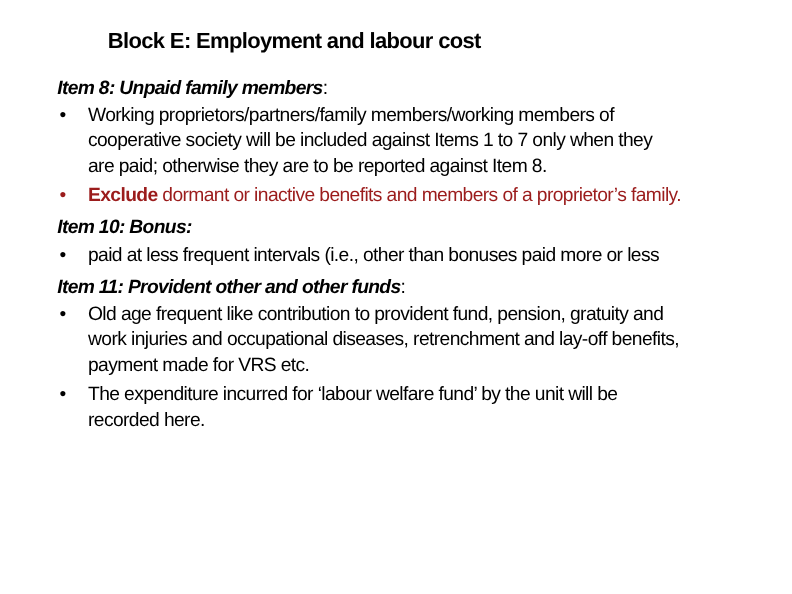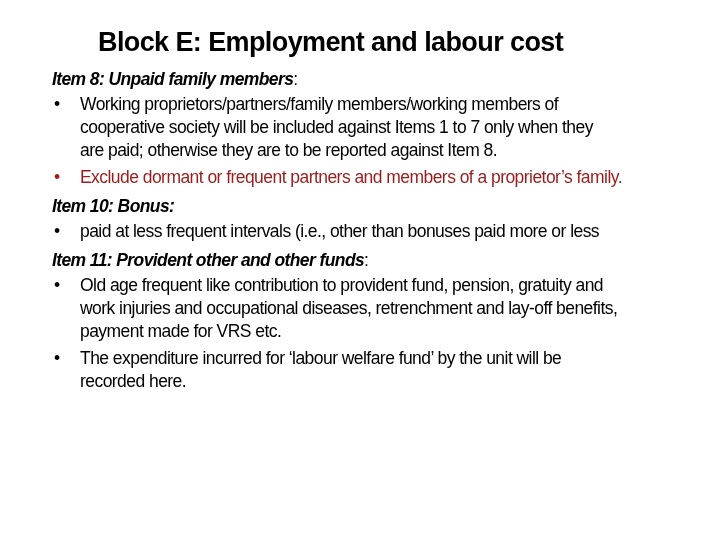--- a/index.html
+++ b/index.html
@@ -2,56 +2,56 @@
 <html><head>
 <meta charset="utf-8">
 <style>
   html, body { margin: 0; padding: 0; }
   body {
     width: 720px; height: 540px; background: #ffffff; overflow: hidden;
     font-family: "Liberation Sans", sans-serif; color: #000000; position: relative;
   }
   .title {
     position: absolute; left: 98px; top: 27px;
-    font-size: 27px; font-weight: bold; letter-spacing: -0.6px; white-space: nowrap;
+    font-size: 20px; font-weight: bold; letter-spacing: -0.6px; white-space: nowrap;
   }
   .content { position: absolute; left: 52px; top: 66px; width: 676px; }
   .heading {
     font-style: italic; font-weight: bold; font-size: 17.5px; letter-spacing: -0.6px;
     line-height: 27px; height: 27px; white-space: nowrap;
   }
   .heading .tail { font-style: normal; font-weight: normal; }
   .bullet {
     position: relative; padding-left: 28px; font-size: 17.5px; line-height: 23px;
     letter-spacing: -0.55px; margin-bottom: 4px;
   }
   .bullet .dot { position: absolute; left: 2px; top: 0; }
   .bullet .line { display: block; white-space: nowrap; }
   .red { color: #9b1c1c; }
-  .bold { font-weight: normal; }
+  .bold { font-weight: bold; }
 </style>
 </head>
 <body>
 
 <div class="title">Block E:  Employment and labour cost</div>
 
 <div class="content">
 
   <div class="heading" style="margin-top:0px;">
     <span>Item 8: Unpaid family members</span><span class="tail">:</span>
   </div>
   <div class="bullet">
     <span class="dot">•</span>
     <span class="line">Working proprietors/partners/family members/working members of</span>
     <span class="line">cooperative society will be included against Items 1 to 7 only when they</span>
     <span class="line">are paid; otherwise they are to be reported against Item 8.</span>
   </div>
   <div class="bullet red">
     <span class="dot">•</span>
-    <span class="line"><span class="bold">Exclude</span><span> dormant or frequent partners and members of a proprietor’s family.</span></span>
+    <span class="line"><span class="bold">Exclude</span><span> dormant or inactive benefits and members of a proprietor’s family.</span></span>
   </div>
 
   <div class="heading">
     <span>Item 10: Bonus:</span><span class="tail"></span>
   </div>
   <div class="bullet">
     <span class="dot">•</span>
     <span class="line">paid at less frequent intervals (i.e., other than bonuses paid more or less</span>
   </div>
 

